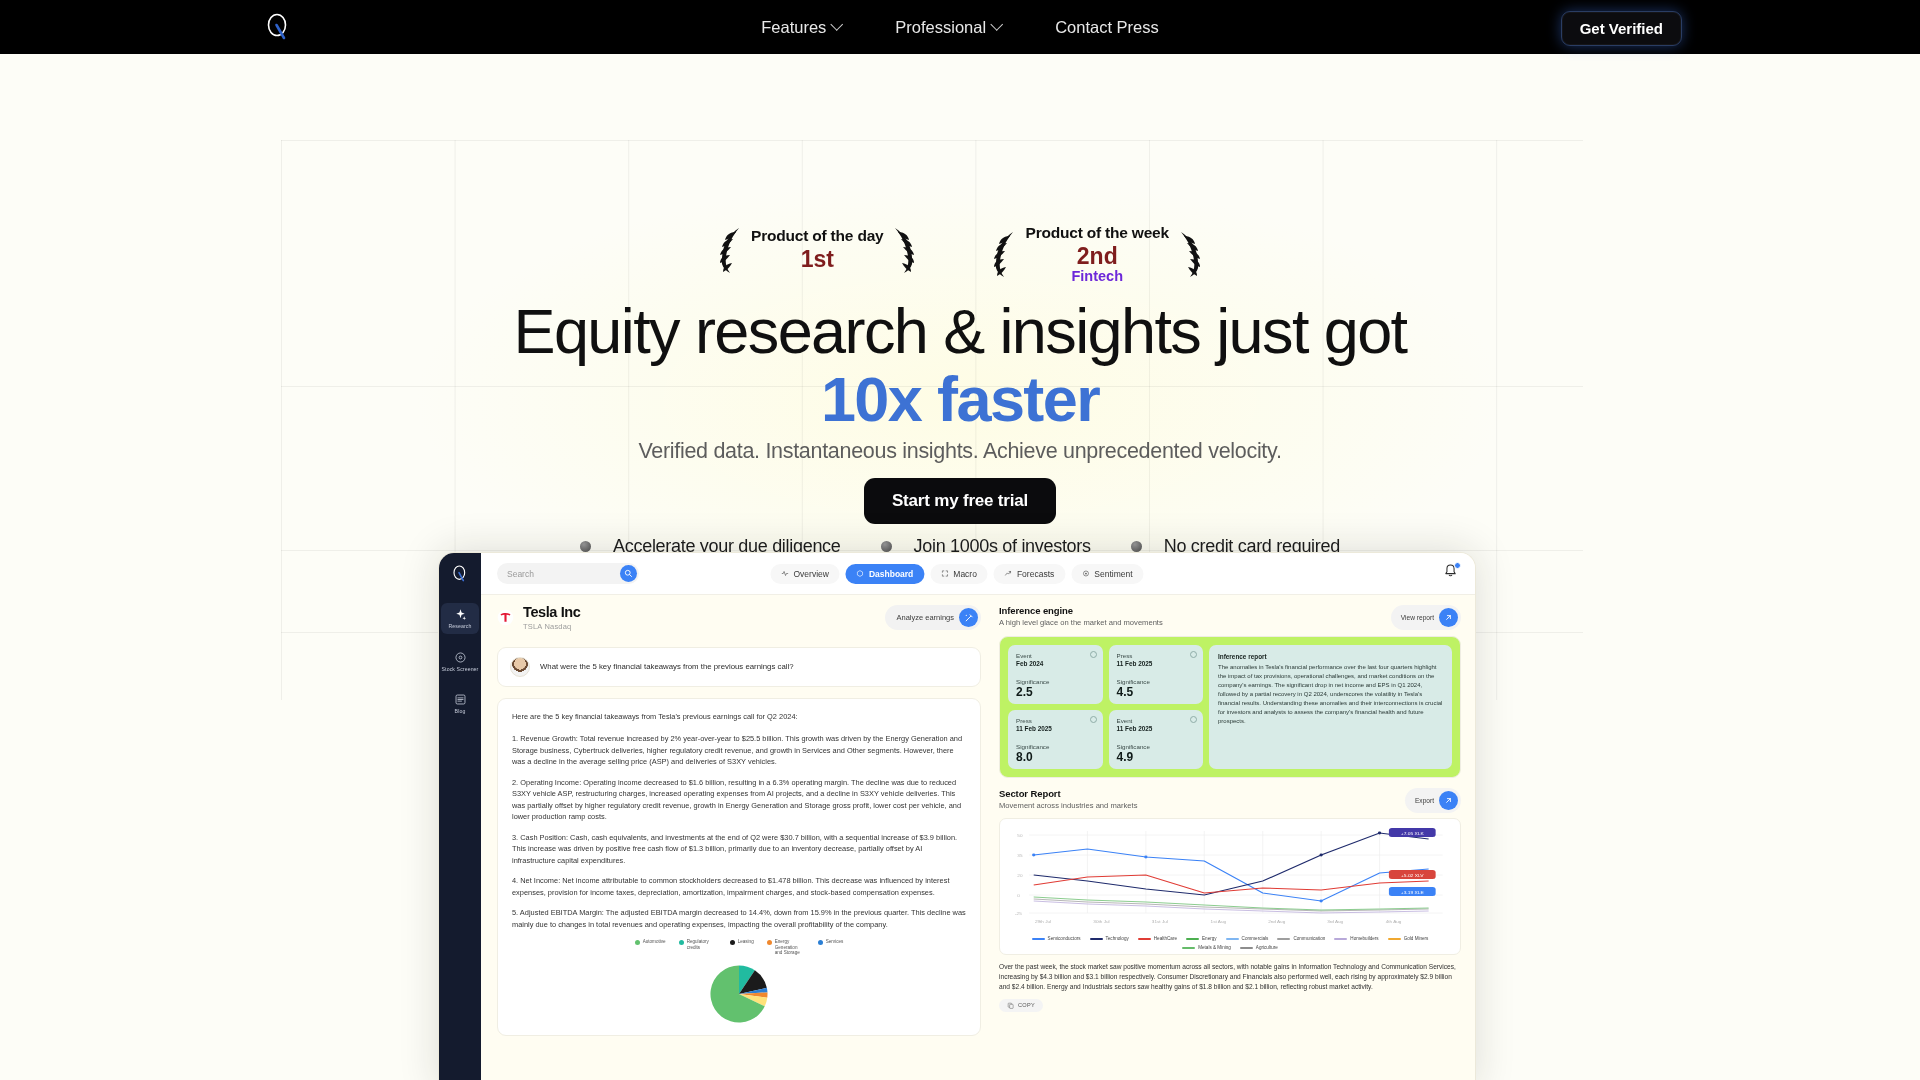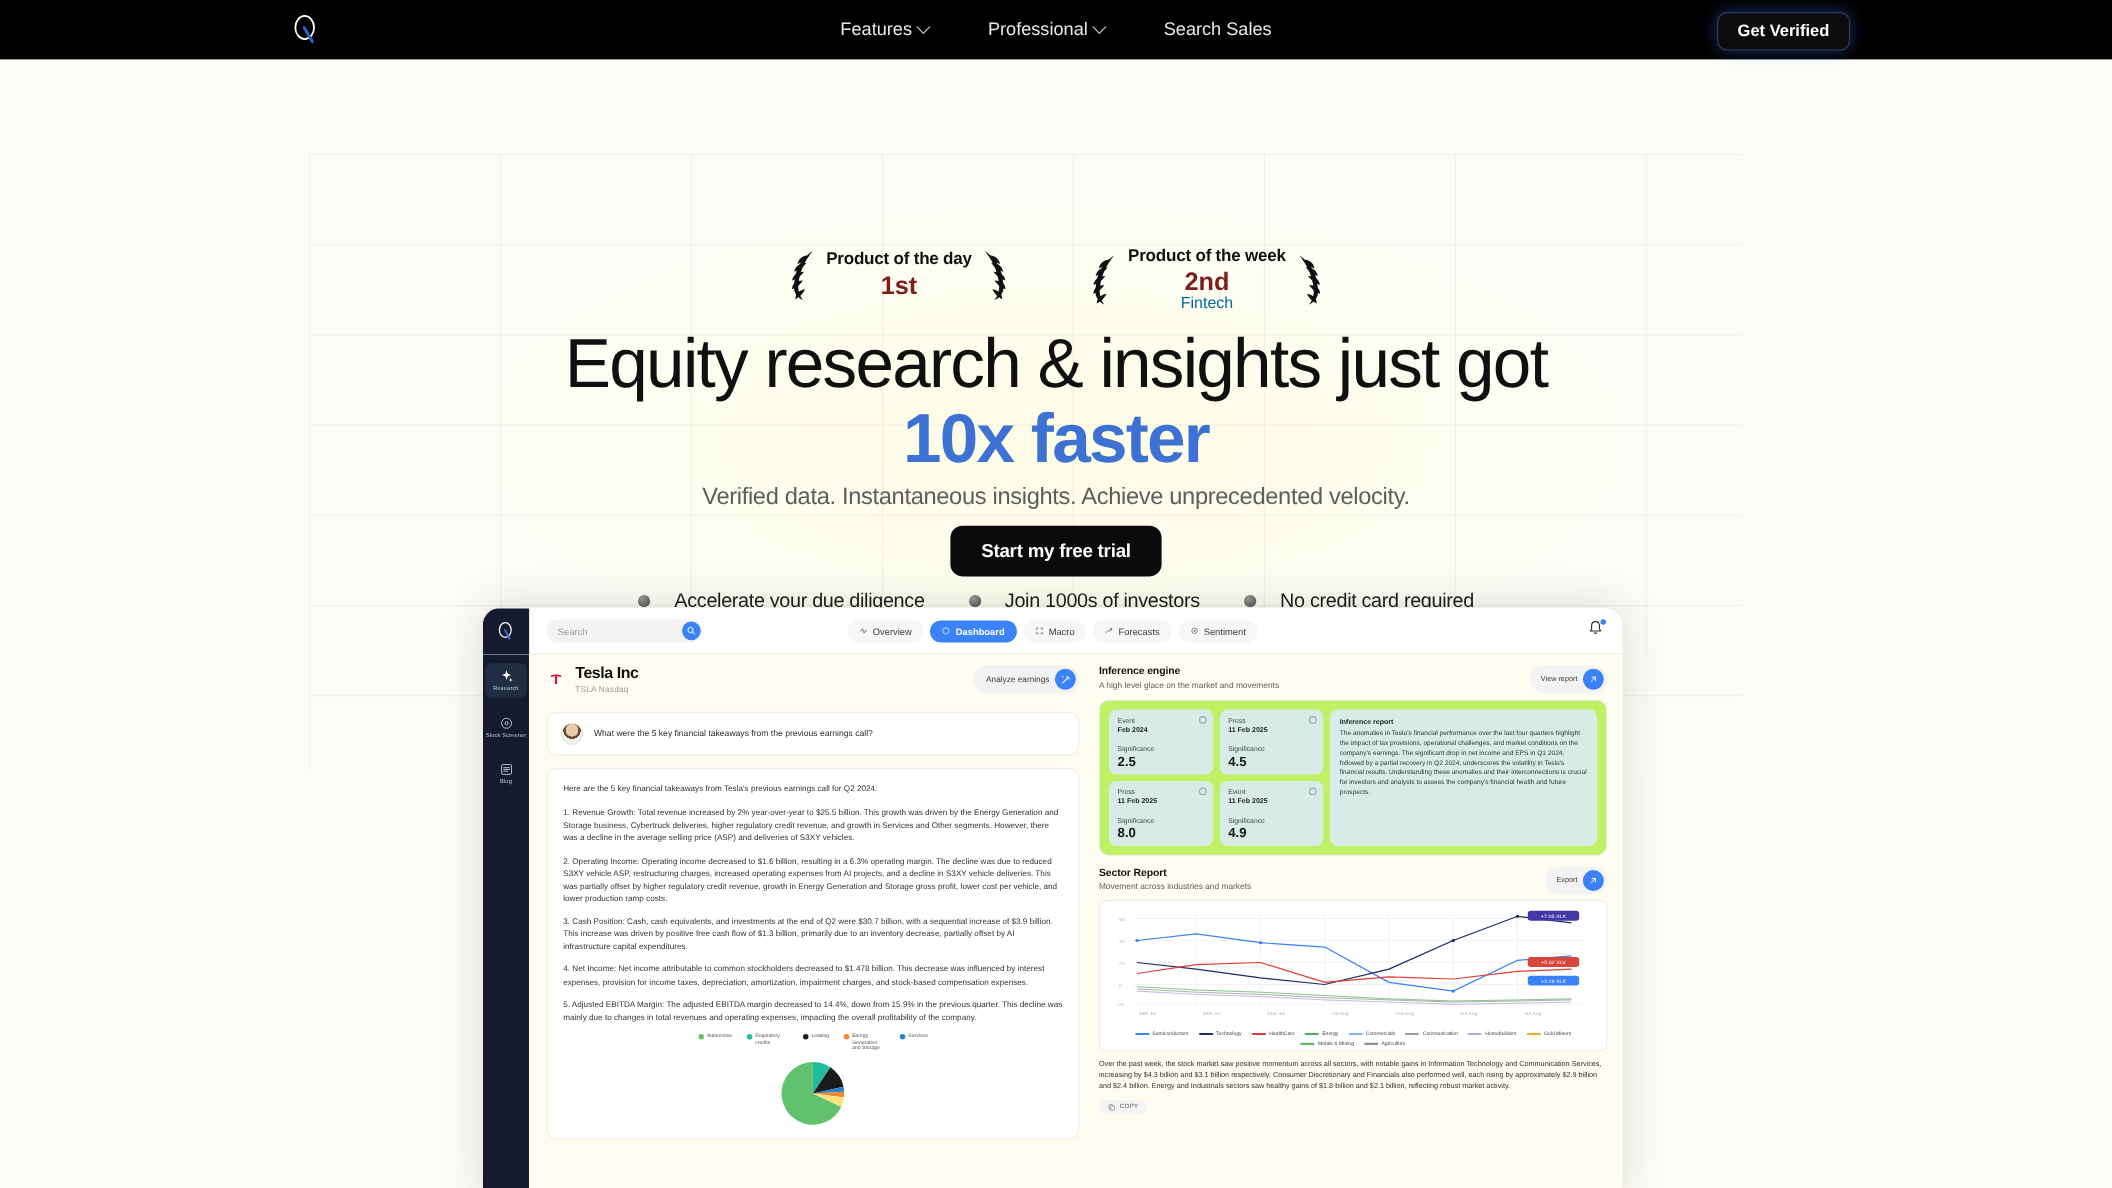--- a/index.html
+++ b/index.html
@@ -90,21 +90,21 @@
   .laurel { width: 40px; height: 52px; flex: none; }
   .badge-text { text-align: center; padding: 0 2px; }
   .badge-title {
     font-size: 15.5px; font-weight: 700; color: #111; letter-spacing: -0.2px;
     white-space: nowrap; line-height: 1.15;
   }
   .badge-rank {
     font-size: 23px; font-weight: 800; color: #7f1d1d; line-height: 1.1;
     margin-top: 2px;
   }
-  .badge-sub { font-size: 14.5px; font-weight: 400; color: #0369a1; line-height: 1.05; }
+  .badge-sub { font-size: 14.5px; font-weight: 700; color: #6d28d9; line-height: 1.05; }
 
   .headline {
     position: absolute; top: 243px; width: 1920px; text-align: center;
     font-size: 63px; font-weight: 400; letter-spacing: -1.6px;
     color: #101010; line-height: 1.08;
   }
   .headline .accent { color: #3d72d4; font-weight: 700; }
   .subhead {
     position: absolute; top: 385px; width: 1920px; text-align: center;
     font-size: 21.5px; color: #5d5d5d; font-weight: 400; letter-spacing: -0.3px;
@@ -322,21 +322,21 @@
   <div class="nav-links">
     <div class="nav-link">
       <span>Features</span>
       <i class="caret"></i>
     </div>
     <div class="nav-link">
       <span>Professional</span>
       <i class="caret"></i>
     </div>
     <div class="nav-link">
-      <span>Search Sales</span>
+      <span>Contact Press</span>
     </div>
   </div>
 
   <button class="nav-cta">Get Verified</button>
 </div>
 
 <div class="hero">
   <div class="hero-glow"></div>
   <div class="grid-bg"></div>
 

